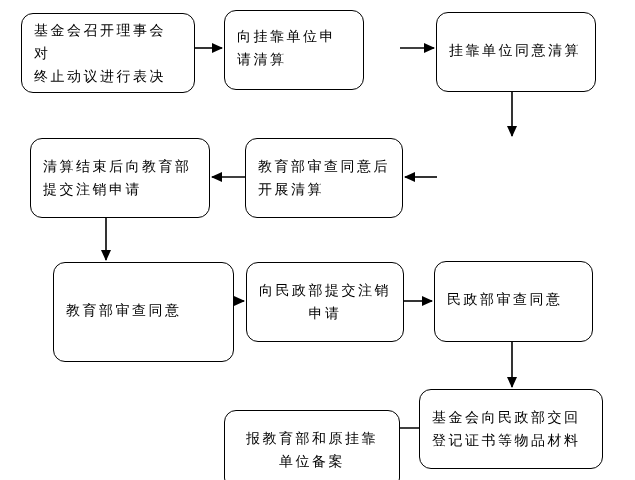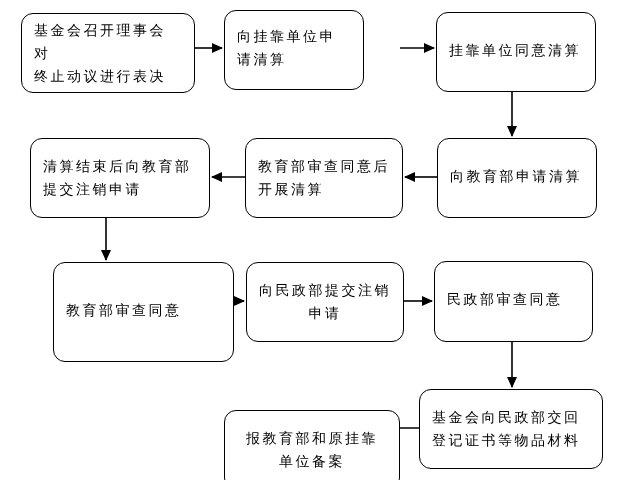--- a/index.html
+++ b/index.html
@@ -93,23 +93,20 @@
   </div>
 
   <div class="node n2 single">
     <span class="node-label">向挂靠单位申请清算</span>
   </div>
 
   <div class="node n3 single">
     <span class="node-label">挂靠单位同意清算</span>
   </div>
 
-  <div class="node n4 single">
-    <span class="node-label">向教育部申请清算</span>
-  </div>
 
   <div class="node n5">
     <span class="node-label">教育部审查同意后
 开展清算</span>
   </div>
 
   <div class="node n6">
     <span class="node-label">清算结束后向教育部
 提交注销申请</span>
   </div>

